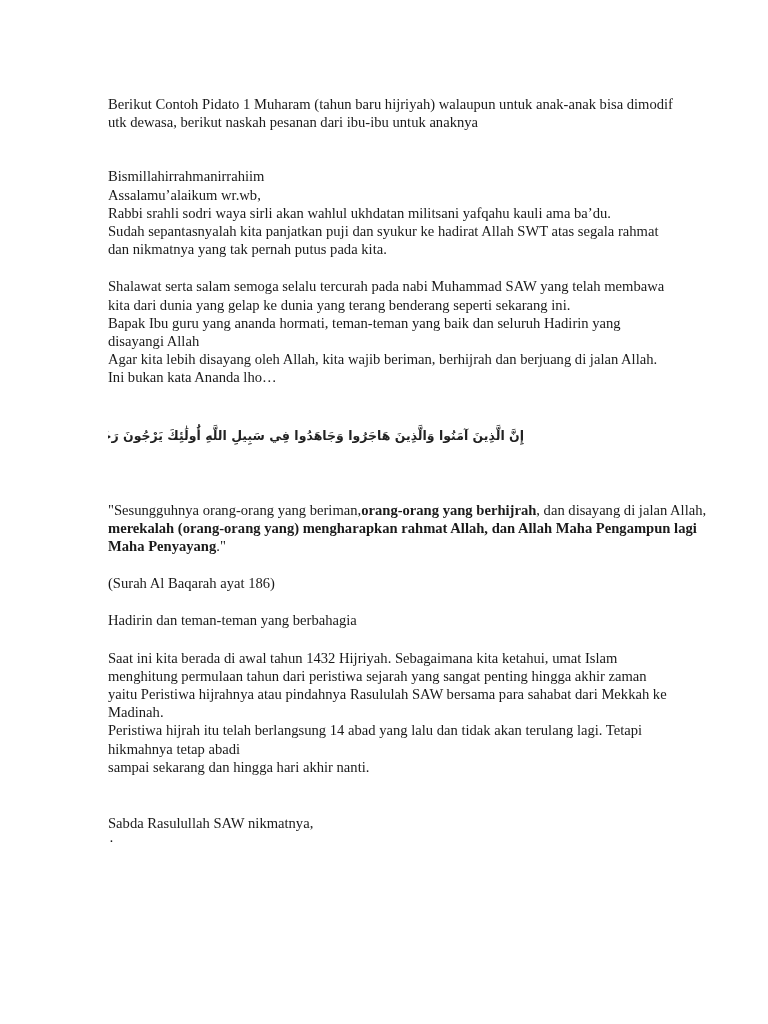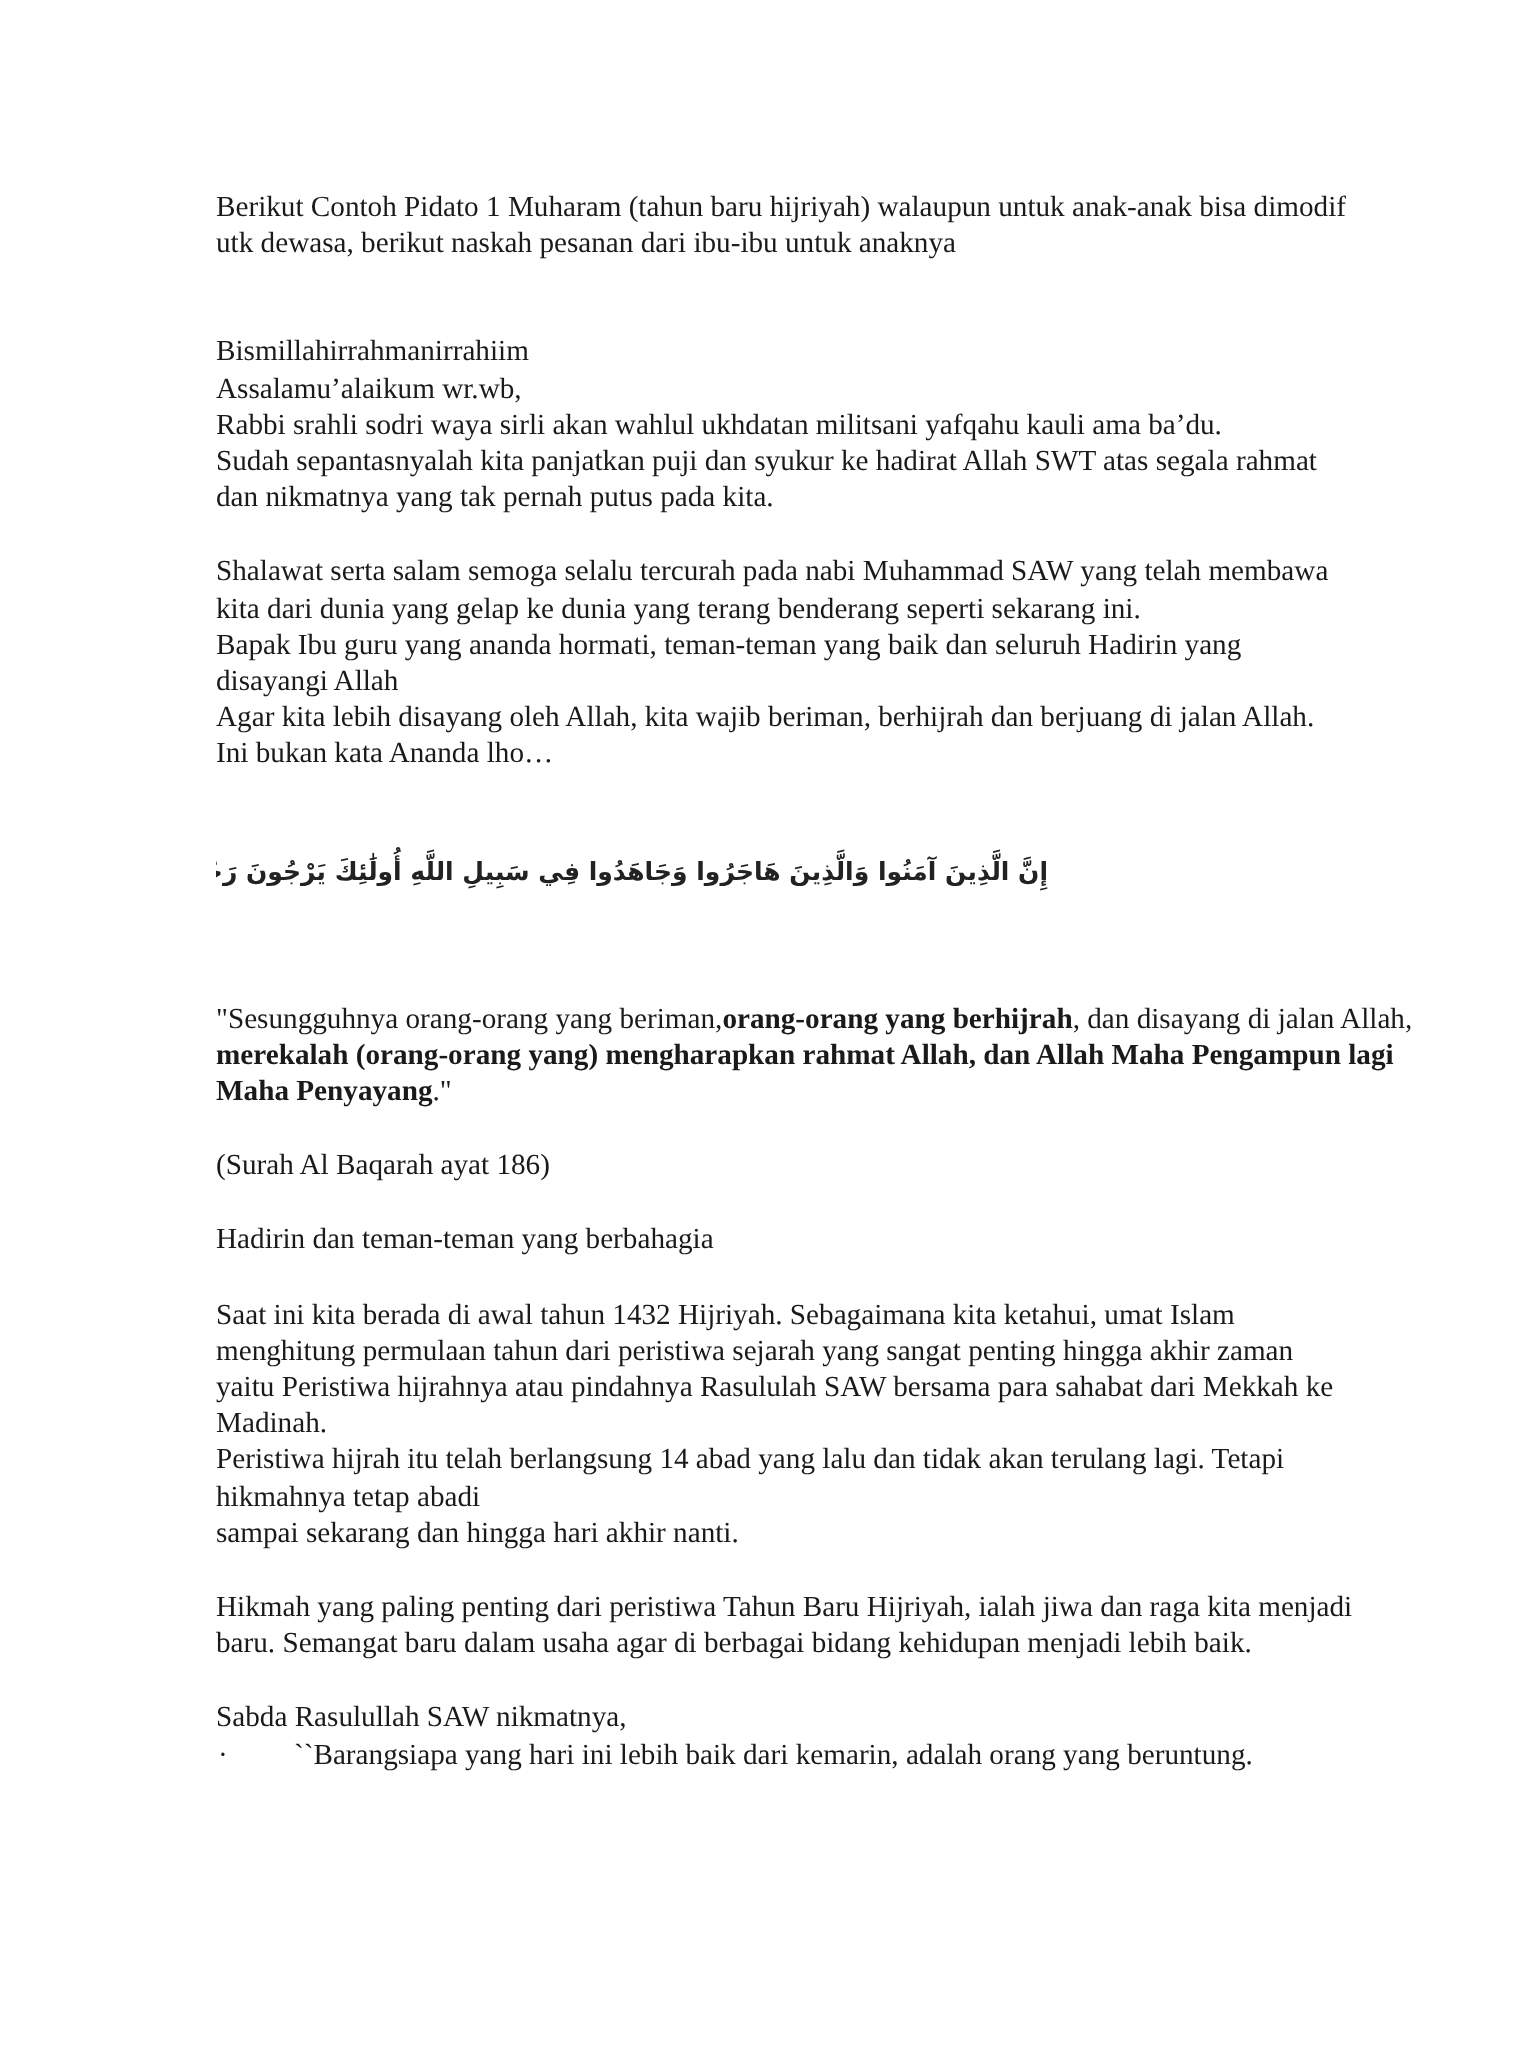--- a/index.html
+++ b/index.html
@@ -104,24 +104,21 @@
   <p class="p">Saat ini kita berada di awal tahun 1432 Hijriyah. Sebagaimana kita ketahui, umat Islam
 menghitung permulaan tahun dari peristiwa sejarah yang sangat penting hingga akhir zaman
 yaitu Peristiwa hijrahnya atau pindahnya Rasululah SAW bersama para sahabat dari Mekkah ke
 Madinah.
 Peristiwa hijrah itu telah berlangsung 14 abad yang lalu dan tidak akan terulang lagi. Tetapi
 hikmahnya tetap abadi
 sampai sekarang dan hingga hari akhir nanti.</p>
 
   <div class="gap-md"></div>
 
-  <p class="p">Hikmah yang paling penting dari peristiwa Tahun Baru Hijriyah, ialah jiwa dan raga kita menjadi
-baru. Semangat baru dalam usaha agar di berbagai bidang kehidupan menjadi lebih baik.</p>
 
   <div class="gap-md"></div>
 
   <p class="p">Sabda Rasulullah SAW nikmatnya,</p>
 
   <div class="bullet-row">
     <span class="bullet">·</span>
-    <span>``Barangsiapa yang hari ini lebih baik dari kemarin, adalah orang yang beruntung.</span>
   </div>
 </div>
 
 </body></html>

